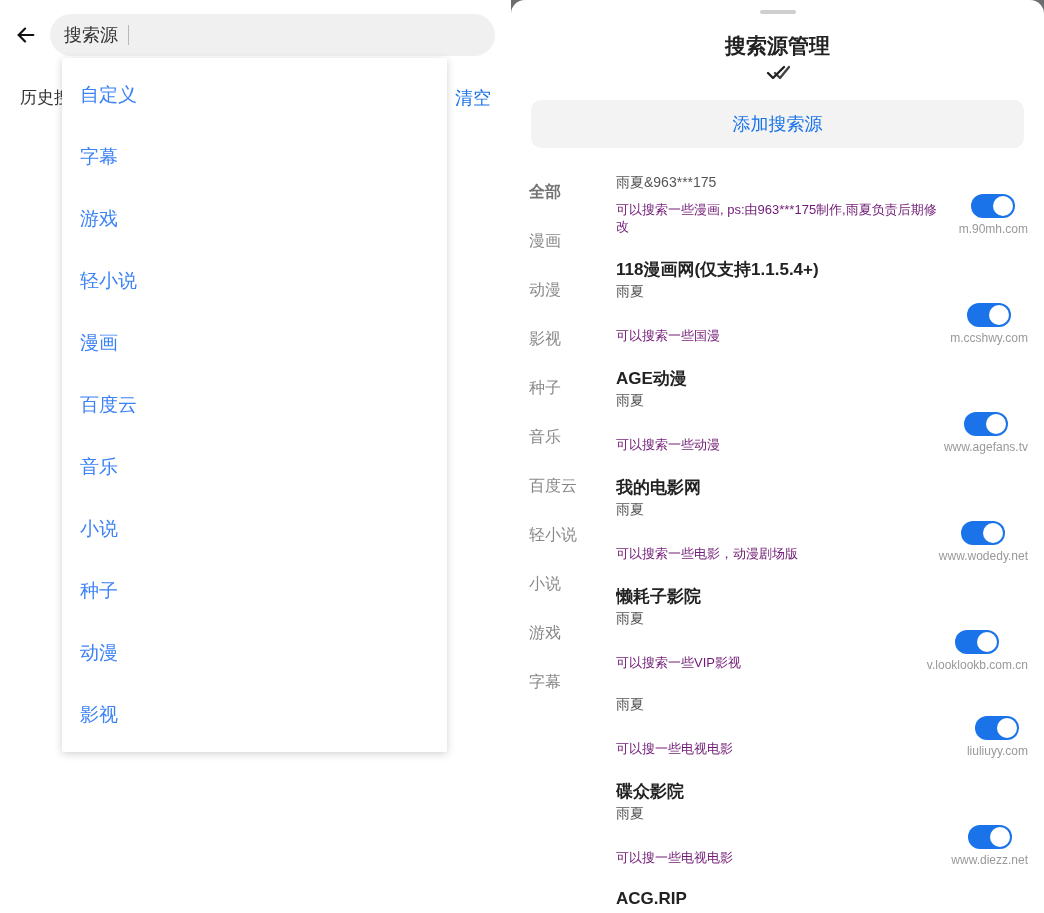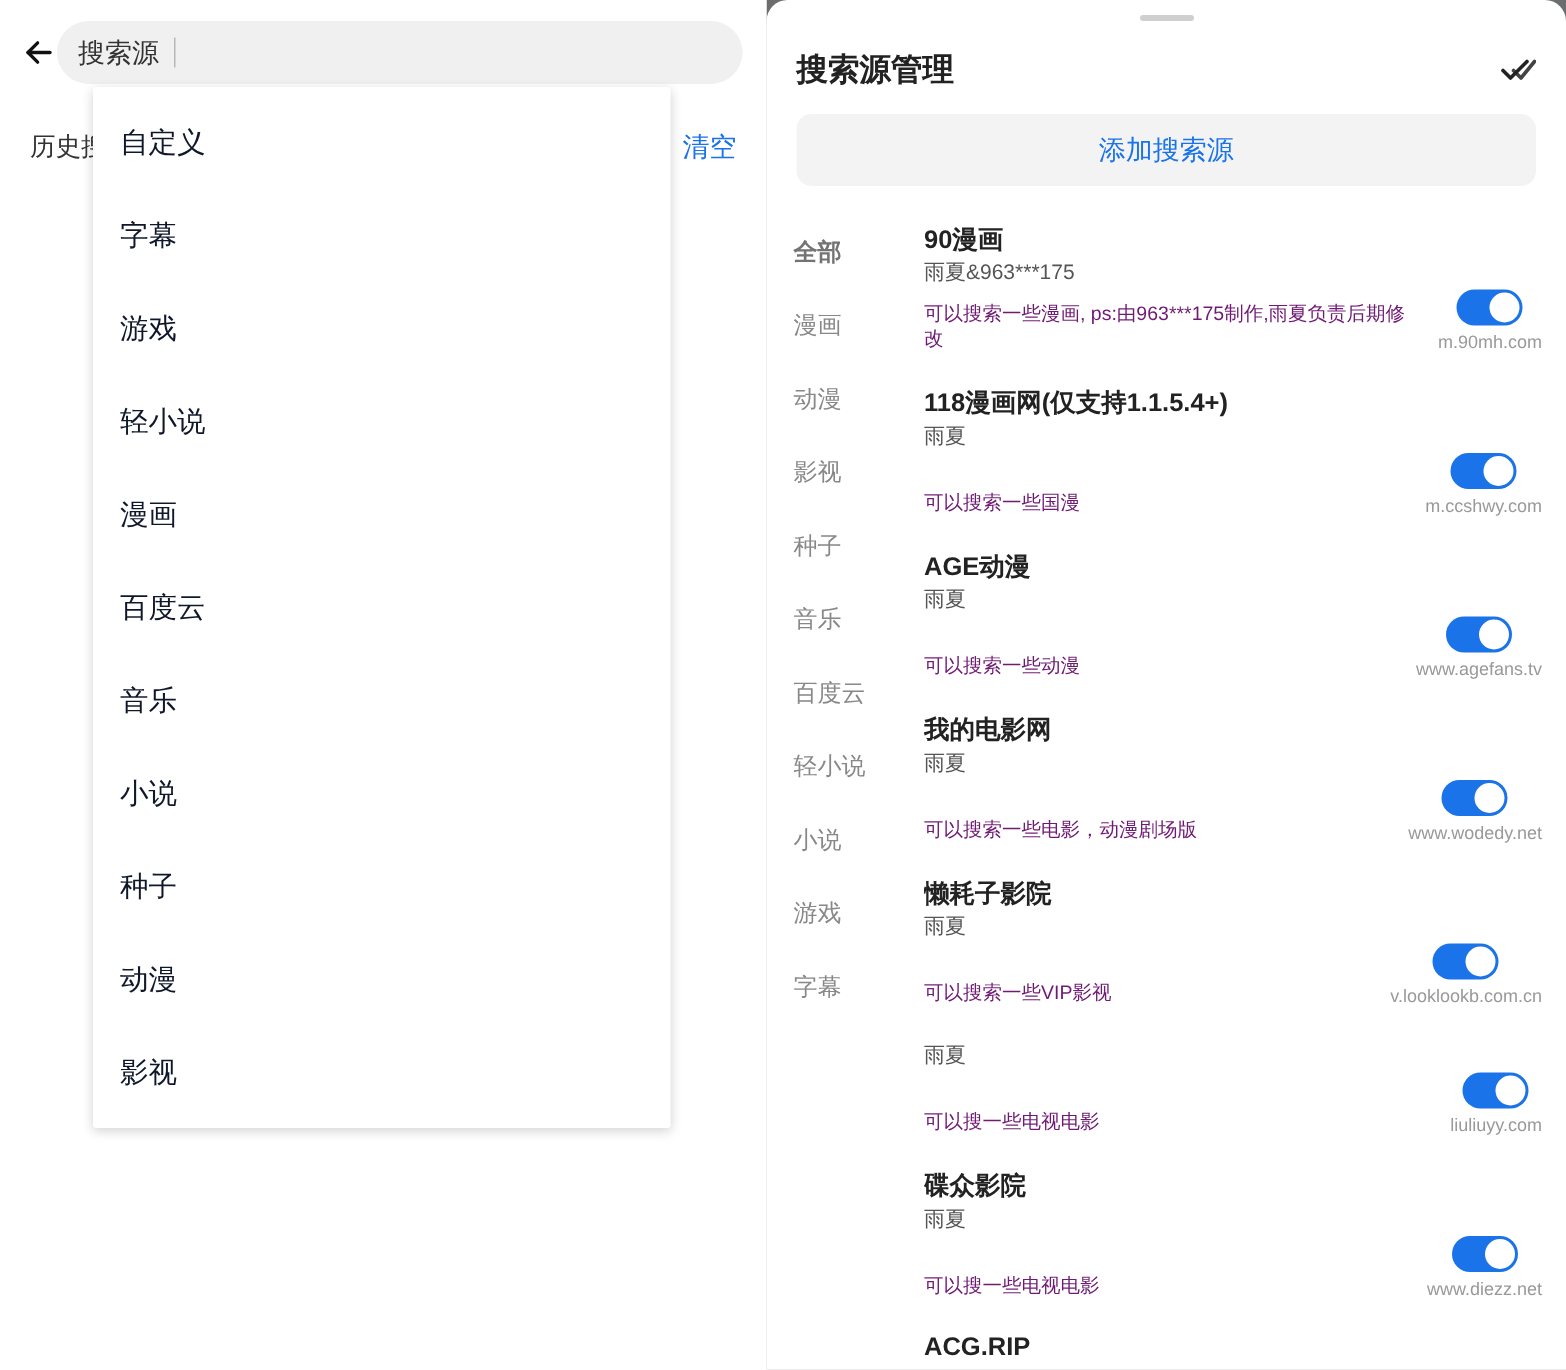--- a/index.html
+++ b/index.html
@@ -1,40 +1,40 @@
 <!DOCTYPE html>
 <html><head>
 <meta charset="utf-8">
 <style>
   * { box-sizing: border-box; margin: 0; padding: 0; }
   body { font-family: -apple-system, "PingFang SC", "Microsoft YaHei", sans-serif; background: #fff; width: 1044px; height: 913px; overflow: hidden; display: flex; }
   
   
   .left-panel { width: 511px; height: 913px; background: #fff; position: relative; }
-  .left-header { display: flex; align-items: center; padding: 14px 16px 14px 14px; }
+  .left-header { display: flex; align-items: center; padding: 14px 16px 14px 14px; gap: 12px; }
   .back-arrow { width: 24px; height: 24px; display:flex; align-items:center; justify-content:center; cursor:pointer; }
   .search-bar { flex: 1; background: #f0f0f1; border-radius: 24px; height: 42px; display: flex; align-items: center; padding: 0 14px; }
   .search-source-label { font-size: 18px; color: #333; font-weight: 500; }
   .search-divider { width: 1px; height: 20px; background: #b8b8b8; margin: 0 10px; }
   .search-input { border: none; background: transparent; outline: none; font-size: 17px; color: #333; flex:1; }
   .search-input::placeholder { color: #a8a8a8; }
 
   .history-row { display: flex; align-items: flex-start; padding: 16px 20px; justify-content: space-between; }
   .history-label { font-size: 17px; color: #333; }
   .clear-btn { font-size: 18px; color: #1a73e8; font-weight: 500; background:none; border:none; cursor:pointer;text-align:center; }
 
   .dropdown { position: absolute; top: 58px; left: 62px; width: 385px; background: #fff; box-shadow: 0 2px 8px rgba(0,0,0,0.18); border-radius: 2px; padding: 6px 0; }
-  .dropdown-item { padding: 18px 18px; font-size: 19px; color: #0f172a; cursor:pointer; }
+  .dropdown-item { padding: 18px 18px; font-size: 19px; color: #3b82f6; cursor:pointer; }
 
   
   .right-panel { width: 533px; height: 913px; background: #6c6d6e; display:flex; flex-direction:column; }
   .right-top-space { height: 157px; }
   .right-sheet { flex:1; background: #fff; border-radius: 14px 14px 0 0; display:flex; flex-direction:column; position:relative; }
   .drag-handle { width: 36px; height: 4px; background: #cfcfcf; border-radius: 2px; margin: 10px auto 0; }
-  .sheet-header { display:flex; align-items:center; justify-content:space-between; padding: 18px 20px 14px 20px; }
+  .sheet-header { display:flex; align-items:center; padding: 18px 20px 14px 20px; flex-direction: column; }
   .sheet-title { font-size: 21px; color:#222; font-weight:700; }
   .checkall-icon { width:24px; height:24px; cursor:pointer; }
   
   .add-source-btn { margin: 2px 20px 14px 20px; background:#f3f3f3; border:none; border-radius:10px; height:48px; font-size:18px; color:#1a73e8; cursor:pointer; }
 
   .sheet-body { flex:1; display:flex; overflow:hidden; }
   .cat-col { width: 105px; padding: 6px 0; }
   .cat-item { padding: 14px 0 14px 18px; font-size: 16px; color:#888; cursor:pointer; }
   .cat-item.active { font-weight:700; color:#737373; }
   
@@ -110,21 +110,20 @@
           <div class="cat-item">种子</div>
           <div class="cat-item">音乐</div>
           <div class="cat-item">百度云</div>
           <div class="cat-item">轻小说</div>
           <div class="cat-item">小说</div>
           <div class="cat-item">游戏</div>
           <div class="cat-item">字幕</div>
         </div>
       <div class="source-list" id="source-list">
           <div class="source-item">
-            <div class="source-title">90漫画</div>
             <div class="source-author">雨夏&amp;963***175</div>
             <div class="source-row">
               <div class="source-desc">可以搜索一些漫画,
 ps:由963***175制作,雨夏负责后期修改</div>
               <div class="source-right">
                 <div class="switch"></div>
                 <div class="source-domain">m.90mh.com</div>
               </div>
             </div>
           </div>

